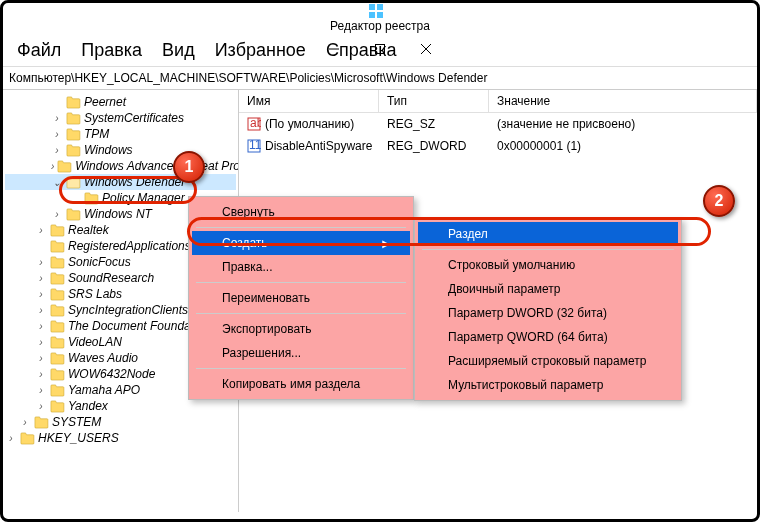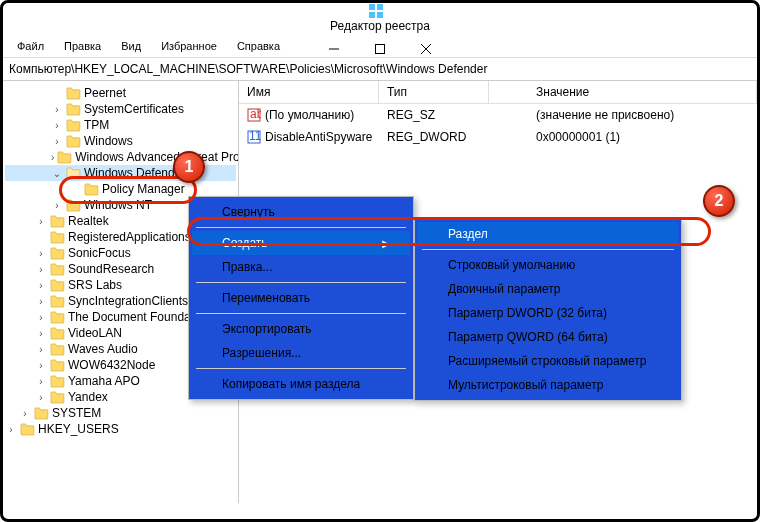--- a/index.html
+++ b/index.html
@@ -3,42 +3,42 @@
 <meta charset="utf-8">
 <style>
 * { box-sizing: border-box; margin: 0; padding: 0; font-family: "Segoe UI", Tahoma, sans-serif; font-size: 12px; }
 body { background: #fff; width: 760px; height: 522px; position: relative; overflow: hidden; border: 3px solid #000; border-radius: 8px; }
 .titlebar { height: 32px; display: flex; align-items: center; padding: 0 8px; flex-direction: column; }
 .titlebar .app-icon { width: 16px; height: 16px; margin-right: 8px; }
 .titlebar .title { flex: 1; font-size: 12px; }
 .win-controls { display: flex; gap: 0; }
 .win-btn { width: 46px; height: 32px; display: flex; align-items: center; justify-content: center; }
 .menubar { display: flex; gap: 0; padding: 2px 4px; border-bottom: 1px solid #ddd; }
-.menubar span { padding: 3px 10px; font-size: 11px; }
+.menubar span { padding: 3px 10px; font-size: 18px; }
 .addressbar { padding: 4px 6px; border-bottom: 1px solid #ccc; font-size: 12px; }
 .content { display: flex; height: calc(100% - 94px); }
-.tree-pane { width: 236px; border-right: 1px solid #ccc; overflow: hidden; padding: 4px 2px; }
+.tree-pane { width: 236px; border-right: 1px solid #ccc; overflow: hidden; padding: 4px 2px; font-style: italic; }
 .list-pane { flex: 1; position: relative; }
 .list-header { display: flex; border-bottom: 1px solid #e0e0e0; }
 .list-header .col { padding: 4px 8px; border-right: 1px solid #e0e0e0; font-size: 12px; }
 .col-name { width: 140px; }
 .col-type { width: 110px; }
-.col-val { flex: 1; margin-left: 39px; }
+.col-val { flex: 1; }
 .list-row { display: flex; padding: 2px 0; }
 .list-row .cell { padding: 2px 8px; font-size: 12px; display: flex; align-items: center; gap: 4px; }
 .val-icon { width: 14px; height: 14px; display: inline-flex; }
 .tree-item { display: flex; align-items: center; gap: 3px; padding: 1px 0; font-size: 12px; white-space: nowrap; }
 .chev { width: 12px; display: inline-flex; justify-content: center; color: #555; font-size: 10px; }
 .folder-icon { width: 15px; height: 13px; display: inline-flex; }
 .tree-item.selected { background: #cce8ff; }
 .tree-item.selected .lbl { background: #cce8ff; }
 .indent-1 { padding-left: 14px; }
 .indent-2 { padding-left: 30px; }
 .indent-3 { padding-left: 46px; }
-.ctx-menu { position: absolute; background: #1d4ed8; border: 1px solid #bbb; box-shadow: 3px 3px 6px rgba(0,0,0,0.25); padding: 3px; min-width: 224px; }
+.ctx-menu { position: absolute; background: #fca5a5; border: 1px solid #bbb; box-shadow: 3px 3px 6px rgba(0,0,0,0.25); padding: 3px; min-width: 224px; }
 .ctx-item { padding: 5px 20px 5px 30px; font-size: 12px; display: flex; justify-content: space-between; align-items: center; }
 .ctx-item.hover { background: #0a64d8; color: #fff; }
 .ctx-sep { height: 1px; background: #ccc; margin: 3px 4px; }
 .ctx-arrow { font-size: 10px; }
 .marker { position: absolute; width: 32px; height: 32px; border-radius: 50%; background: radial-gradient(circle at 35% 30%, #ff6b52, #d21e00); color: #fff; font-weight: bold; font-size: 16px; display: flex; align-items: center; justify-content: center; border: 2px solid #8a1400; box-shadow: 2px 2px 4px rgba(0,0,0,0.4); z-index: 50; }
 .highlight-border { position: absolute; border: 3px solid #e02300; border-radius: 18px; z-index: 40; pointer-events: none; }
 </style>
 </head>
 <body>
 

